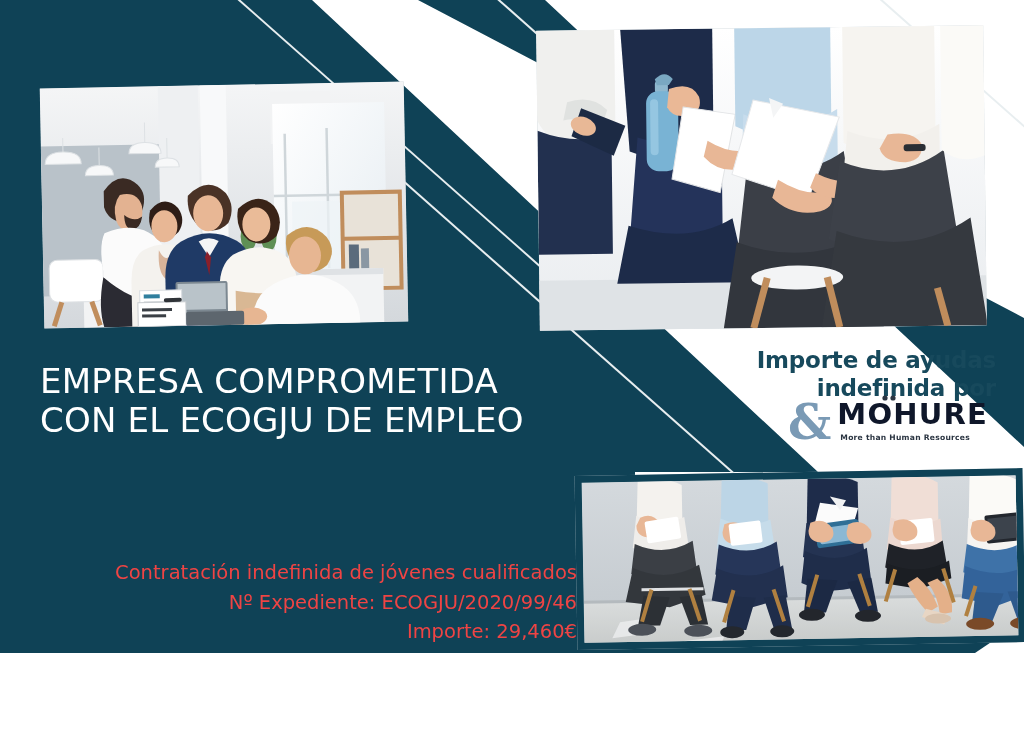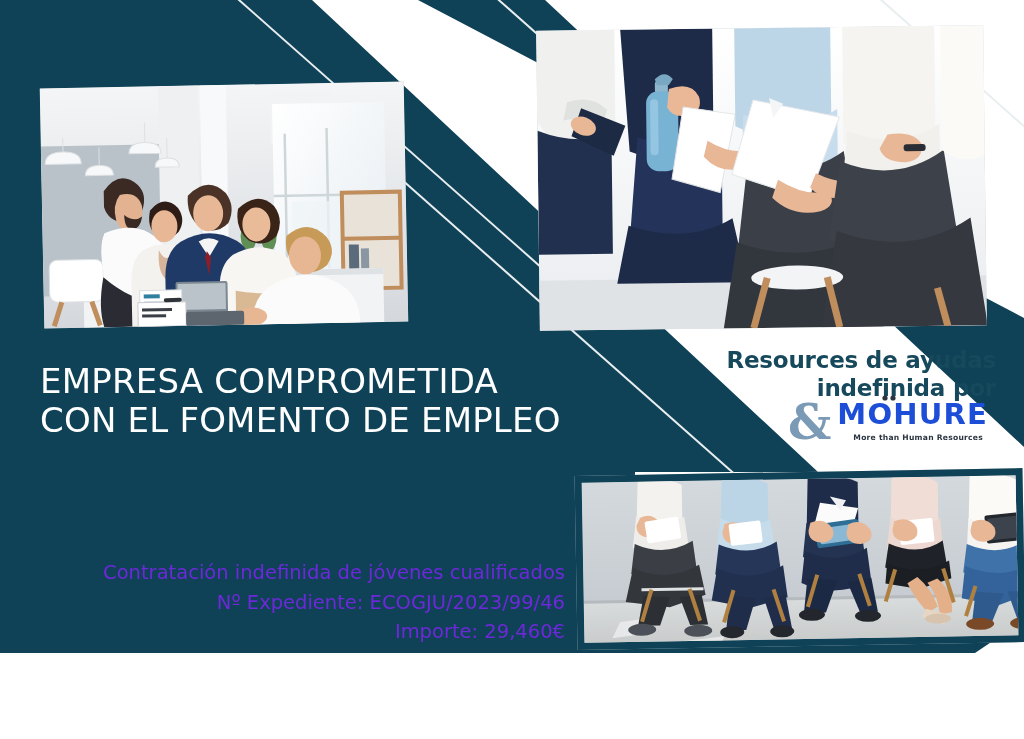--- a/index.html
+++ b/index.html
@@ -67,47 +67,47 @@
 
   
   .headline {
     position:absolute; left:40px; top:362px; width:640px;
     color:#ffffff; font-weight:400; font-size:34px; line-height:1.16;
     letter-spacing:0.2px; font-family:"DejaVu Sans", sans-serif;
   }
   .headline div { white-space:nowrap; }
 
   .subtitle {
-    position:absolute; left:20px; top:558px; width:545px;
-    text-align:right; color:#6d28d9; font-size:19.5px; line-height:1.52;
+    position:absolute; left:32px; top:558px; width:545px;
+    text-align:right; color:#ef4444; font-size:19.5px; line-height:1.52;
     font-weight:400;
   }
 
   .managed-by {
     position:absolute; right:28px; top:346px; width:300px;
     text-align:right; color:#17495c; font-size:23px; font-weight:700;
     line-height:1.22; letter-spacing:-0.2px;
   }
 
   
   .mohure {
     position:absolute; right:36px; top:400px; display:flex; align-items:center; gap:6px;
   }
   .mohure .amp {
     font-size:48px; font-weight:700; color:#7a9ab5; line-height:0.8;
     font-family:"DejaVu Serif", serif; margin-top:2px;
   }
   .mohure .mh-right { display:flex; flex-direction:column; align-items:flex-start; }
   .mohure .mh-word {
-    font-size:29px; font-weight:800; color:#1d4ed8; letter-spacing:1.2px;
+    font-size:29px; font-weight:800; color:#0f172a; letter-spacing:1.2px;
     line-height:1; position:relative; font-family:"DejaVu Sans", sans-serif;
   }
   .mohure .mh-tag {
     font-size:7.6px; font-weight:700; color:#2b3542; letter-spacing:0.25px;
-    margin-top:4px; margin-left:16px;
+    margin-top:4px; margin-left:3px;
   }
 
   
   .footer {
     position:absolute; left:0; top:653px; width:1024px; height:86px;
     background:#ffffff; display:flex; align-items:center;
   }
 </style>
 </head>
 <body>
@@ -405,31 +405,31 @@
         <g stroke="#b08040" stroke-width="4" fill="none">
           <line x1="392" y1="110" x2="382" y2="140"></line>
             <line x1="438" y1="110" x2="448" y2="140"></line>
         </g>
       </g>
     </svg>
   </div>
 
   <div class="headline">
     <div>EMPRESA COMPROMETIDA</div>
-    <div>CON EL FOMENTO DE EMPLEO</div>
+    <div>CON EL ECOGJU DE EMPLEO</div>
   </div>
 
   <div class="subtitle">
     <div>Contratación indefinida de jóvenes cualificados</div>
-    <div>Nº Expediente: ECOGJU/2023/99/46</div>
+    <div>Nº Expediente: ECOGJU/2020/99/46</div>
     <div>Importe: 29,460€</div>
   </div>
 
   <div class="managed-by">
-    <div>Resources de ayudas</div>
+    <div>Importe de ayudas</div>
     <div>indefinida por</div>
   </div>
 
   <div class="mohure">
     <span class="amp">&amp;</span>
     <span class="mh-right">
       <span class="mh-word">
         <span>MOHURE</span>
         <svg width="14" height="7" viewBox="0 0 14 7" style="position:absolute; left:45px; top:-5px;">
           <circle cx="3" cy="3" r="2.6" fill="#2b3542"></circle>

